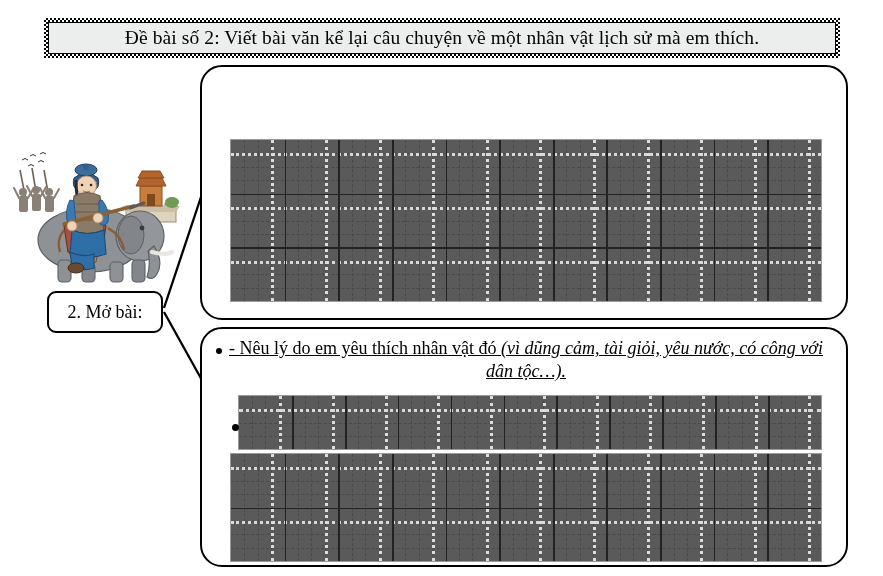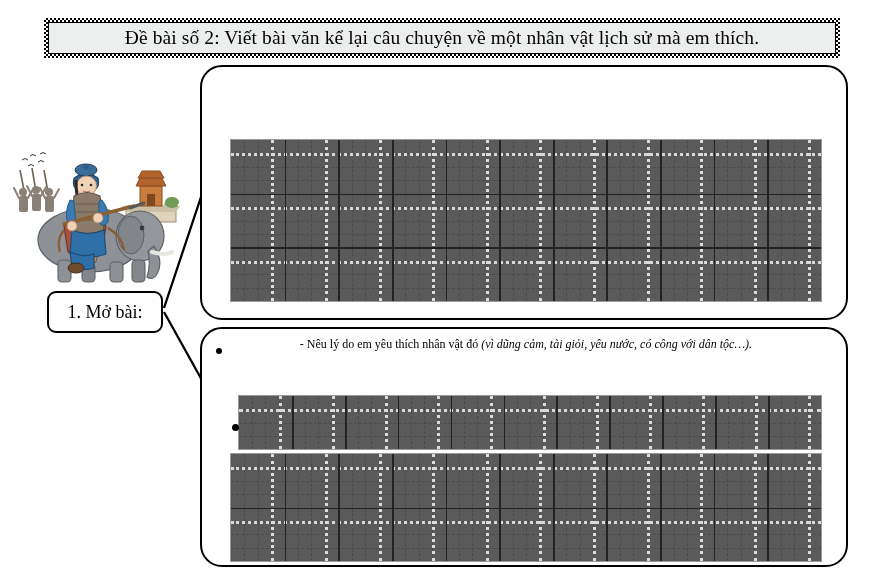--- a/index.html
+++ b/index.html
@@ -128,24 +128,25 @@
     width: 6px;
     height: 6px;
     border-radius: 50%;
     background: #000;
     flex: 0 0 auto;
     margin-top: 11px;
     margin-right: 2px;
   }
   .bullet-body {
     flex: 1 1 auto;
-    font-size: 12px;
+    font-size: 18px;
     line-height: 1.28;
     text-align: center;
     color: #000;
+    text-decoration: underline;
   }
 
   
   .grid {
     position: absolute;
     box-sizing: border-box;
     border: 1.6px solid #9a9a9a;
     background-color: #ffffff;
     background-repeat: repeat;
   }
@@ -315,21 +316,21 @@
     </g>
   </svg>
 </div>
 
 <svg id="leader-lines">
   <line x1="164" y1="308" x2="205" y2="185" stroke="#000" stroke-width="2.3"></line>
   <line x1="164" y1="312" x2="213" y2="400" stroke="#000" stroke-width="2.3"></line>
 </svg>
 
 <div id="label-chip">
-  <span id="label-chip-text">1. Mở bài:</span>
+  <span id="label-chip-text">2. Mở bài:</span>
 </div>
 
 <div id="panel-1" class="panel">
   <div id="grid-1" class="grid">
       <div class="g-sub v" style="left: 13.4091px;"></div>
       <div class="g-sub v" style="left: 26.8182px;"></div>
       <div class="g-sub v" style="left: 40.2273px;"></div>
       <div class="g-sub v" style="left: 67.0455px;"></div>
       <div class="g-sub v" style="left: 80.4545px;"></div>
       <div class="g-sub v" style="left: 93.8636px;"></div>

